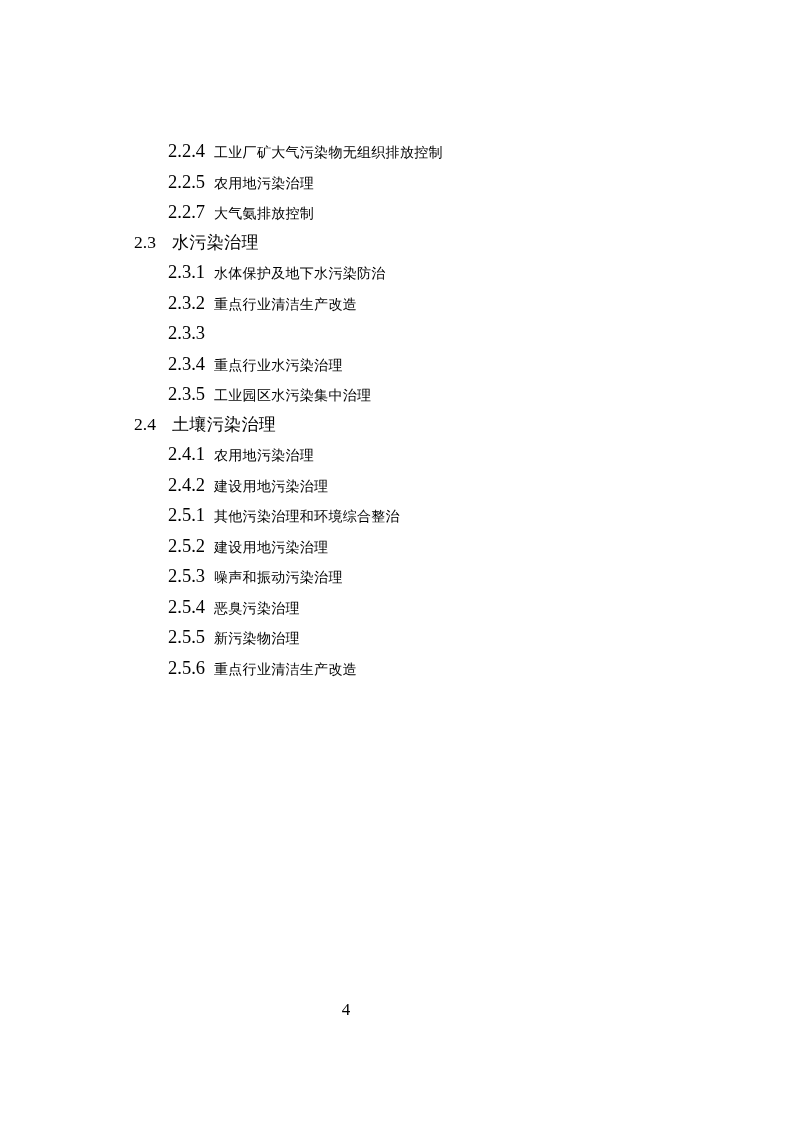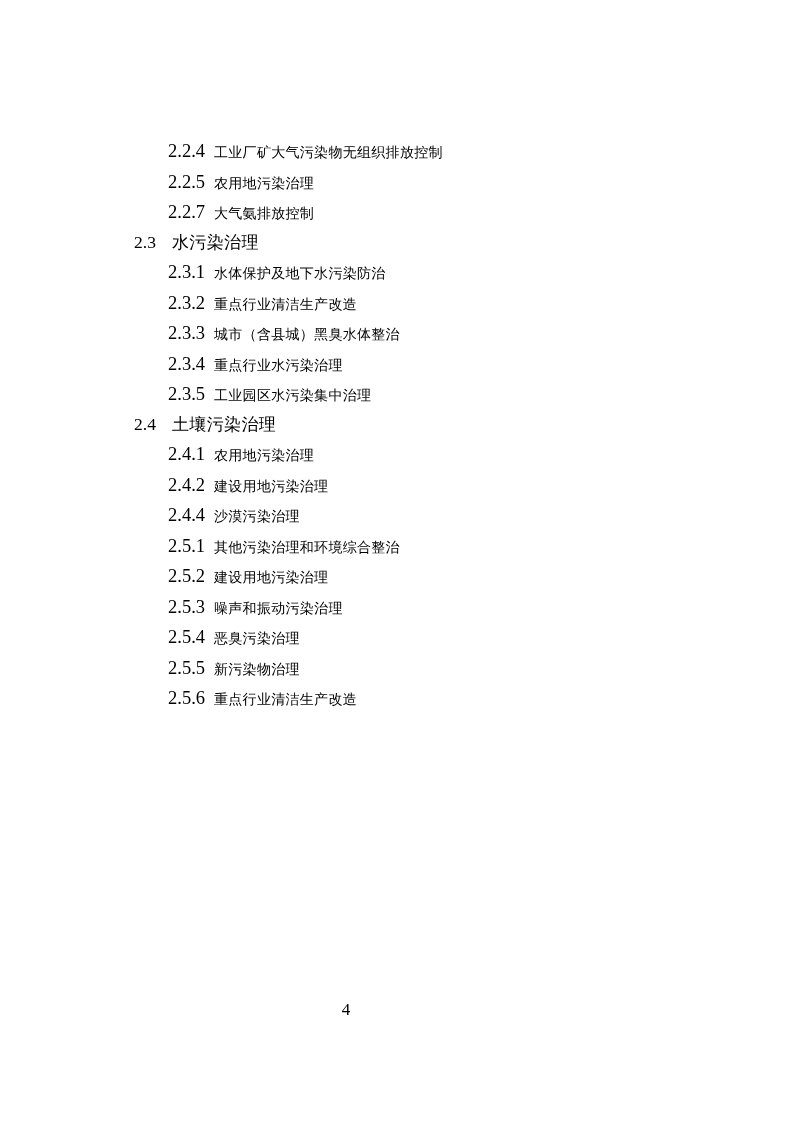--- a/index.html
+++ b/index.html
@@ -99,45 +99,40 @@
       <li class="toc-entry lvl3">
         <span class="num">2.3.1</span>
         <span class="label">水体保护及地下水污染防治</span>
       </li>
       <li class="toc-entry lvl3">
         <span class="num">2.3.2</span>
         <span class="label">重点行业清洁生产改造</span>
       </li>
       <li class="toc-entry lvl3">
         <span class="num">2.3.3</span>
-        <span class="label">城市（含县城）黑臭水体整治</span>
       </li>
       <li class="toc-entry lvl3">
         <span class="num">2.3.4</span>
         <span class="label">重点行业水污染治理</span>
       </li>
       <li class="toc-entry lvl3">
         <span class="num">2.3.5</span>
         <span class="label">工业园区水污染集中治理</span>
       </li>
       <li class="toc-entry lvl2">
         <span class="num">2.4</span>
         <span class="label">土壤污染治理</span>
       </li>
       <li class="toc-entry lvl3">
         <span class="num">2.4.1</span>
         <span class="label">农用地污染治理</span>
       </li>
       <li class="toc-entry lvl3">
         <span class="num">2.4.2</span>
         <span class="label">建设用地污染治理</span>
-      </li>
-      <li class="toc-entry lvl3">
-        <span class="num">2.4.4</span>
-        <span class="label">沙漠污染治理</span>
       </li>
       <li class="toc-entry lvl3">
         <span class="num">2.5.1</span>
         <span class="label">其他污染治理和环境综合整治</span>
       </li>
       <li class="toc-entry lvl3">
         <span class="num">2.5.2</span>
         <span class="label">建设用地污染治理</span>
       </li>
       <li class="toc-entry lvl3">

